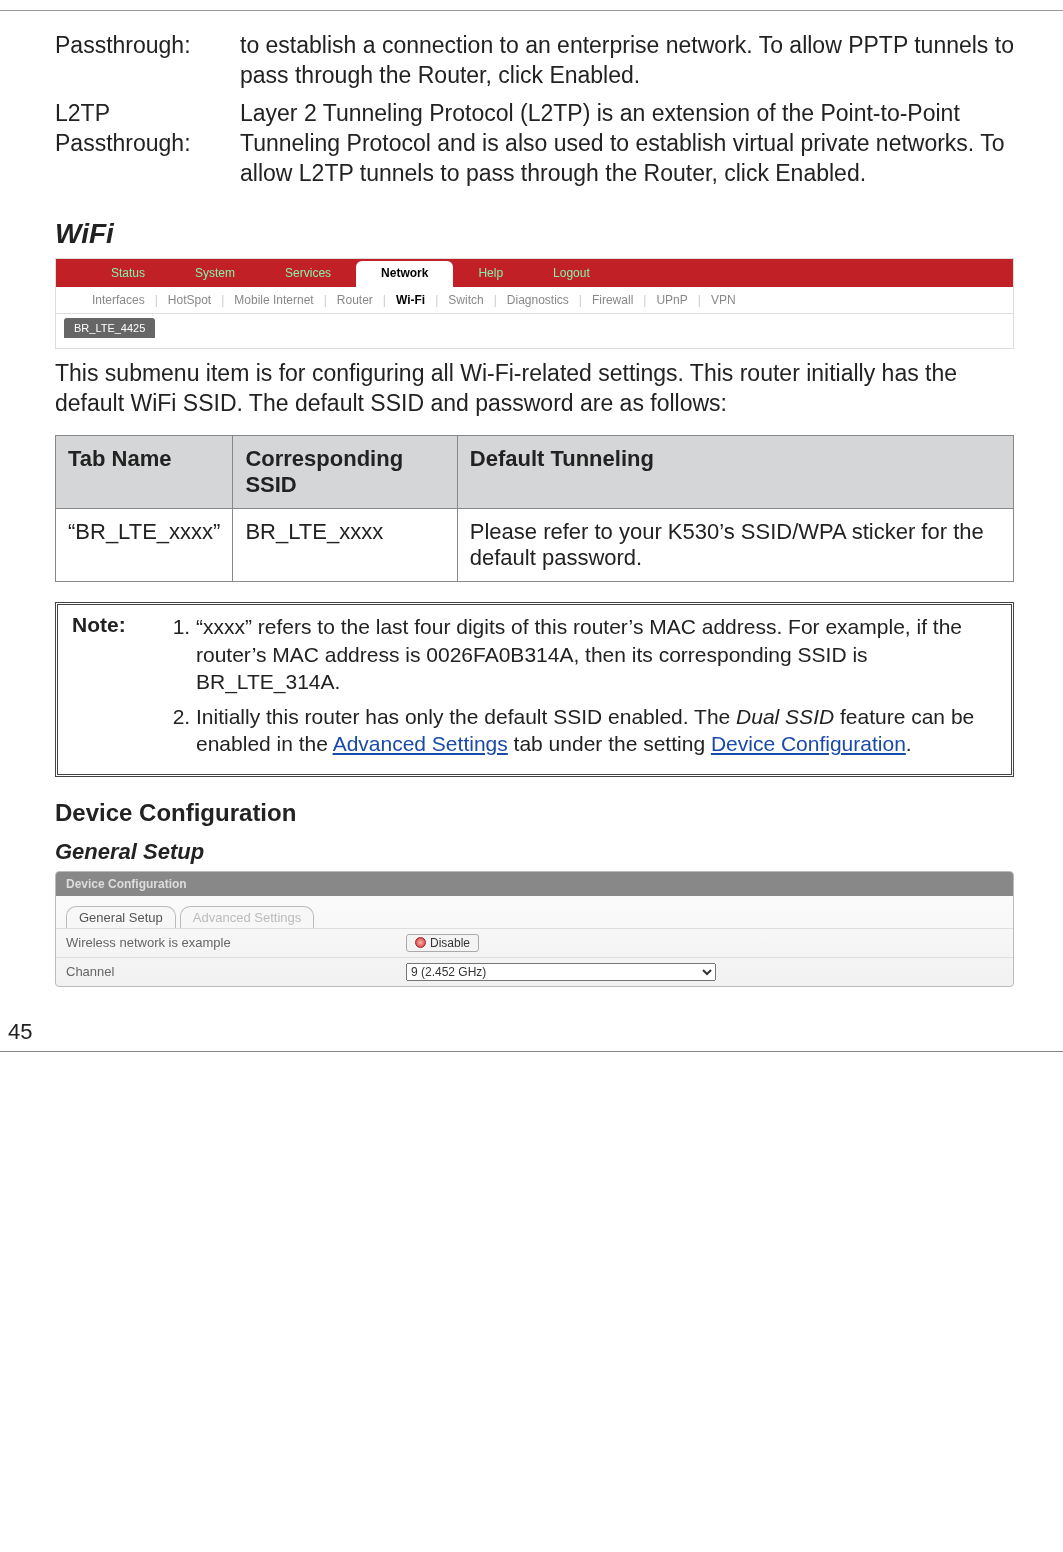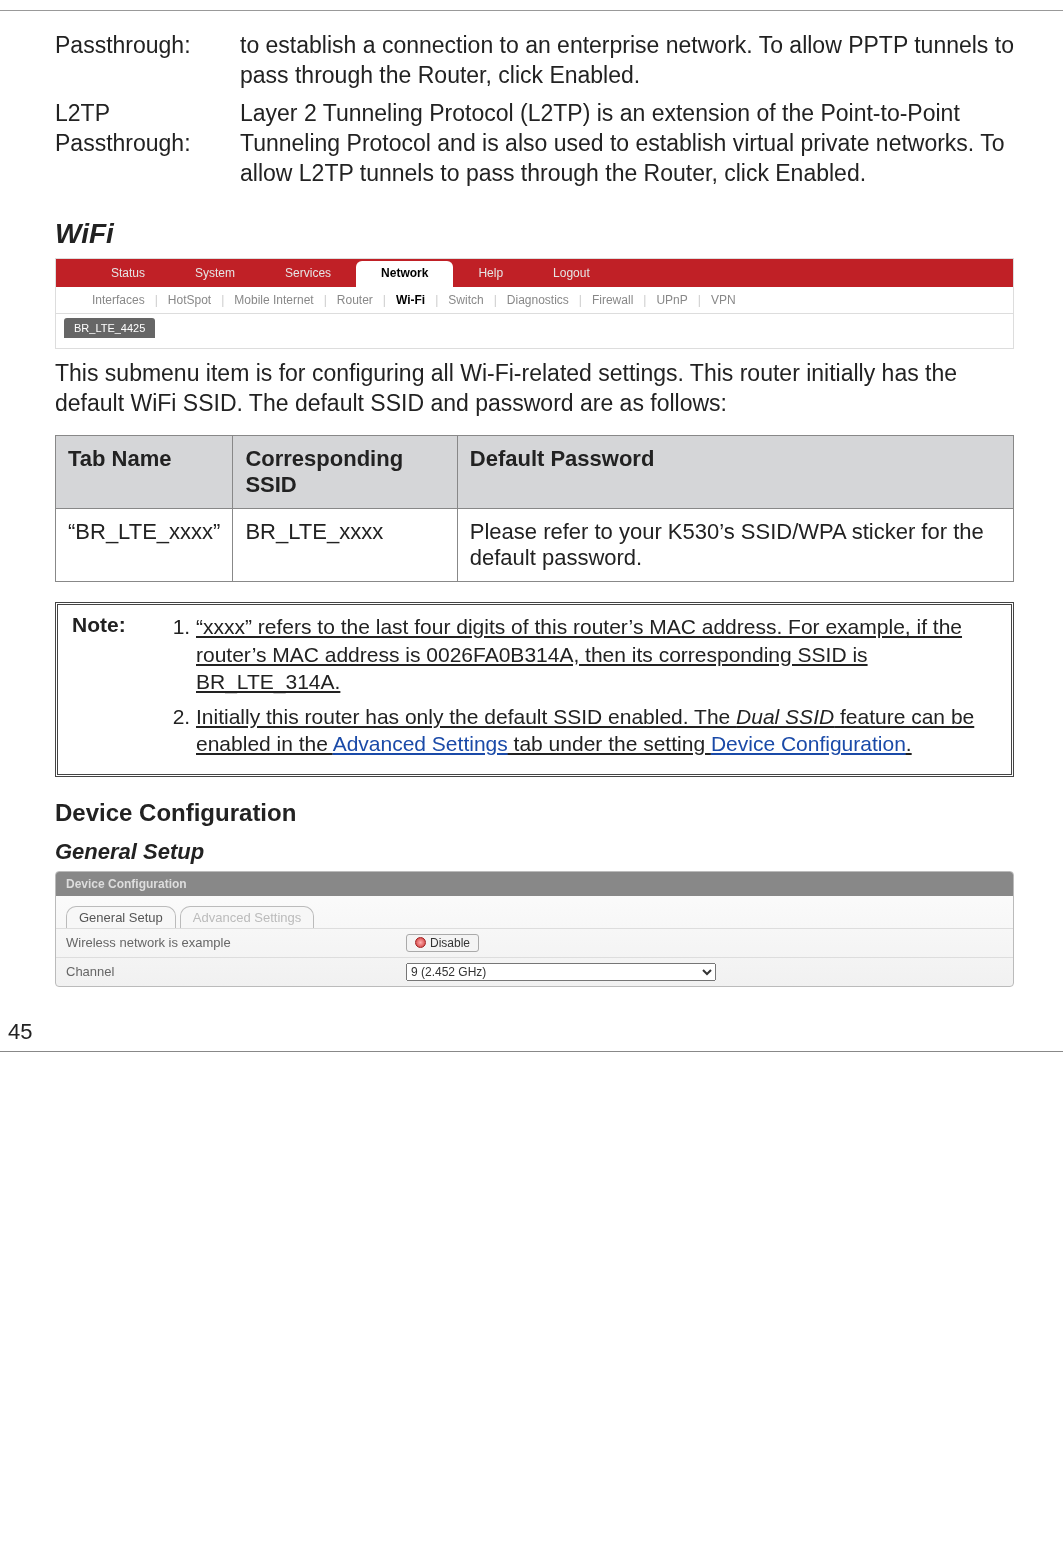--- a/index.html
+++ b/index.html
@@ -31,21 +31,21 @@
     background: #fff;
     font-size: 12px;
   }
   .ui-nav .top {
     background: #c02026;
     display: flex;
     padding-left: 30px;
     position: relative;
   }
   .ui-nav .top .tab {
-    color: #e5e5e5;
+    color: #86efac;
     padding: 7px 25px;
     cursor: pointer;
   }
   .ui-nav .top .tab.active {
     background: #fff;
     color: #000;
     font-weight: bold;
     border-top-left-radius: 6px;
     border-top-right-radius: 6px;
     margin-top: 2px;
@@ -94,21 +94,21 @@
   
   .notebox {
     border: 3px double #444;
     padding: 8px 14px;
     margin: 10px 0 14px 0;
     font-size: 21px;
     display: flex;
   }
   .notebox .label { font-weight: bold; width: 100px; flex-shrink:0;}
   .notebox ol { margin: 0; padding-left: 24px; }
-  .notebox li { margin-bottom: 8px; line-height:1.3;text-decoration:underline;}
+  .notebox li { margin-bottom: 8px; line-height:1.3;}
   .notebox a { color: #1a4aa8; text-decoration: underline; }
   .notebox em { font-style: italic; }
 
   .apply-line { font-size: 23px; margin: 10px 0 18px 0; display:flex; align-items:center; gap:6px;}
   .apply-btn {
     display: inline-flex; align-items:center;
     border: 1px solid #999; background: #f4f4f4;
     padding: 1px 8px; font-size: 13px; border-radius: 3px;
     gap: 4px;
   }
@@ -221,21 +221,21 @@
     </div>
   </div>
 
   <p class="body">This submenu item is for configuring all Wi-Fi-related settings. This router initially has the default WiFi SSID. The default SSID and password are as follows:</p>
 
   <table class="ssid">
     <tbody>
         <tr>
       <th>Tab Name</th>
       <th>Corresponding SSID</th>
-      <th>Default Password</th>
+      <th>Default Tunneling</th>
     </tr>
     <tr>
       <td>“BR_LTE_xxxx”</td>
       <td>BR_LTE_xxxx</td>
       <td>Please refer to your K530’s SSID/WPA sticker for the default password.</td>
     </tr>
   </tbody>
     </table>
 
   <div class="notebox">

